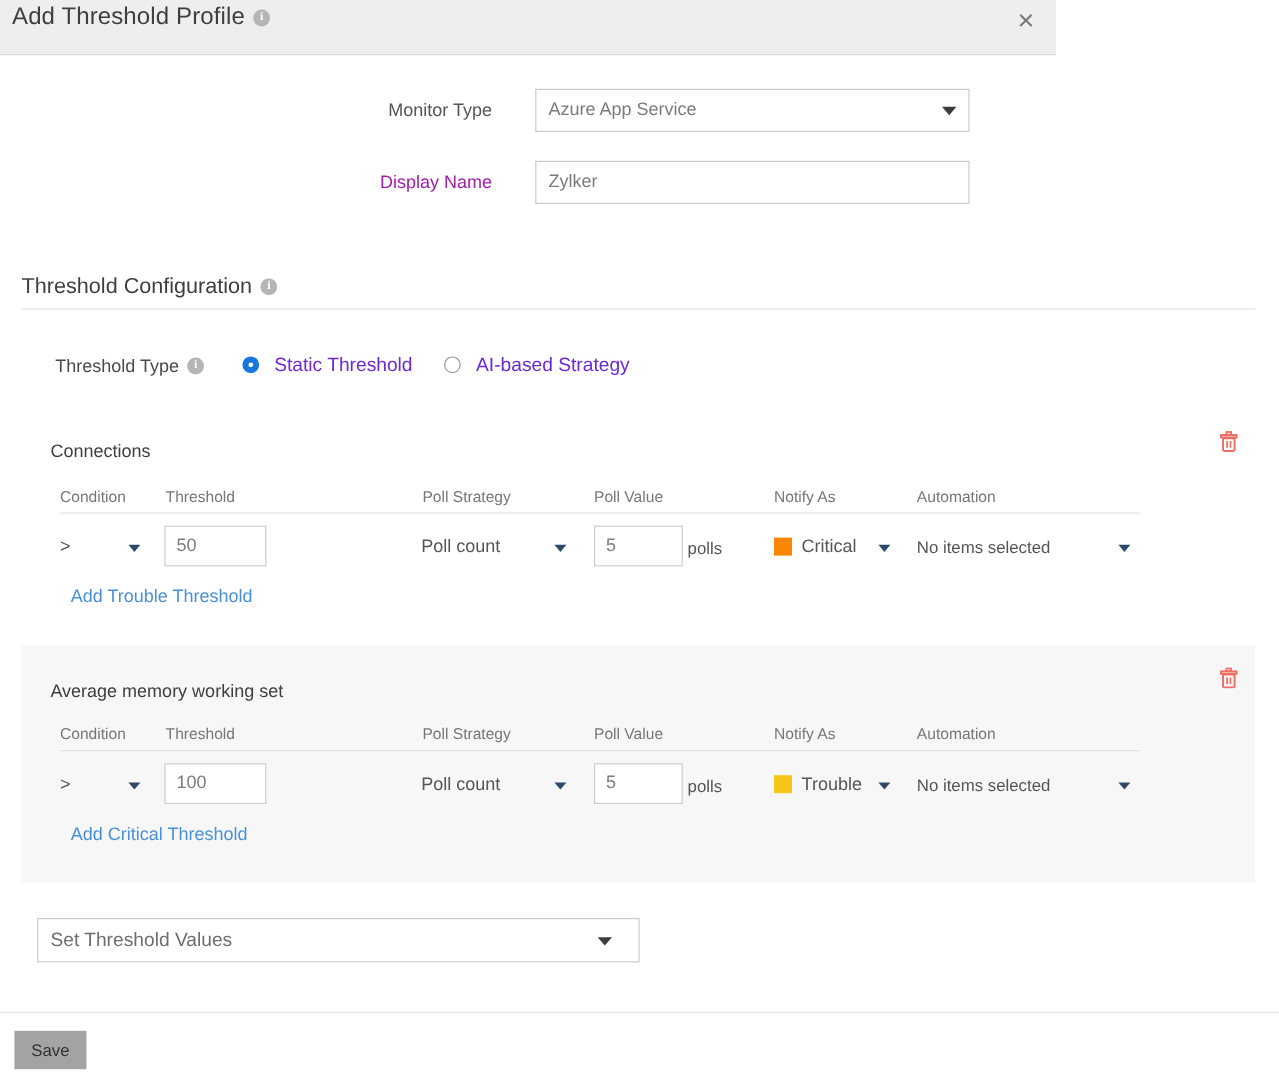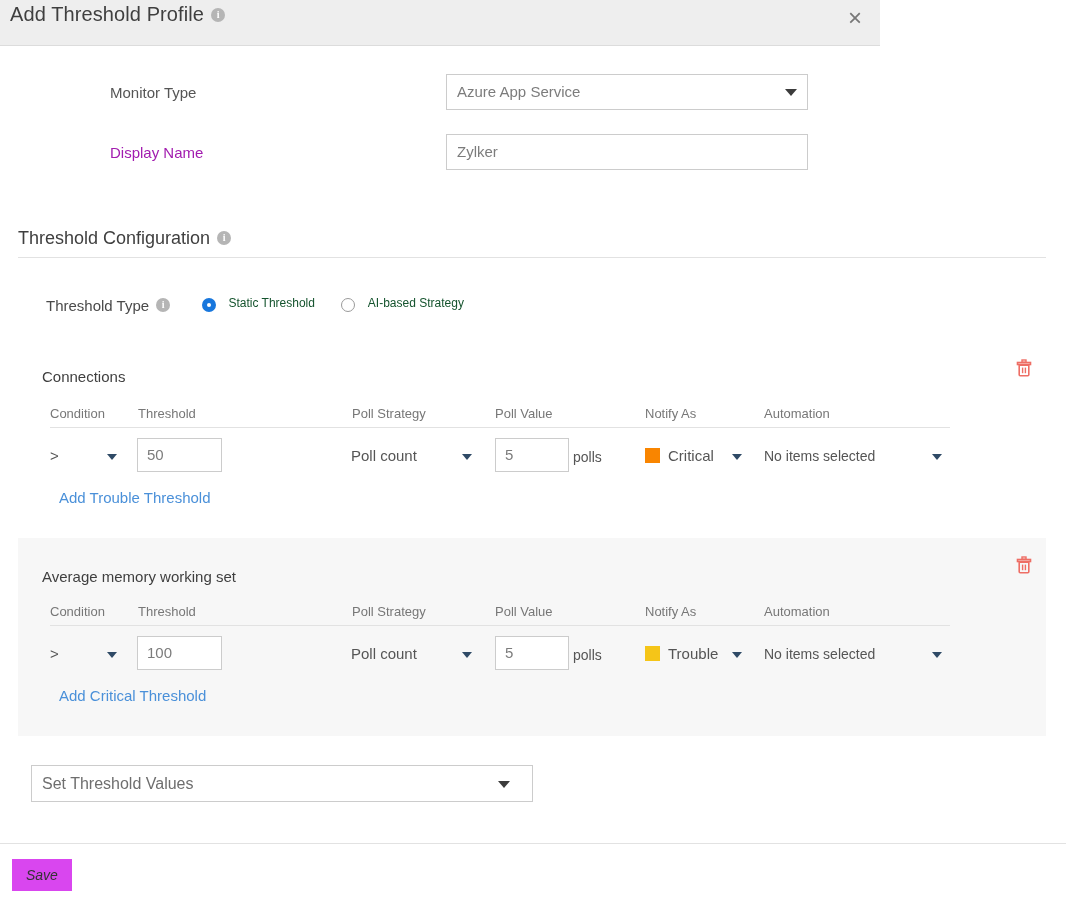--- a/index.html
+++ b/index.html
@@ -48,21 +48,21 @@
     width: 34px; height: 34px;
     line-height: 34px;
     text-align: center;
     font-size: 24px;
     color: #777;
     cursor: pointer;
     font-weight: 300;
   }
   .field-label {
     position: absolute;
-    text-align: left;
+    text-align: right;
     font-size: 15px;
     color: #555;
     width: 300px;
   }
   .field-label.required { color: #a21caf; }
 
   .text-input, .select-box {
     position: absolute;
     border: 1px solid #cccccc;
     background: #fff;
@@ -128,22 +128,22 @@
   }
   .radio-dot.checked::after {
     content: "";
     position: absolute;
     left: 3px; top: 3px;
     width: 4px; height: 4px;
     border-radius: 50%;
     background: #fff;
   }
   .radio-label {
-    font-size: 12px;
-    color: #14532d;
+    font-size: 16px;
+    color: #6d28d9;
     margin-left: 8px;
     vertical-align: top;
   }
 
   
   .threshold-block {
     position: absolute;
     left: 18px;
     width: 1028px;
   }
@@ -238,28 +238,27 @@
   
   .footer-divider {
     position: absolute;
     left: 0; top: 843px;
     width: 1066px; height: 1px;
     background: #e2e2e2;
   }
   .save-button {
     position: absolute;
     left: 12px; top: 859px;
-    background: #d946ef;
+    background: #a3a3a3;
     border: none;
     font-size: 14px;
     color: #333;
     padding: 8px 14px;
     cursor: pointer;
     font-family: "Liberation Sans", sans-serif;
-    font-style: italic;
   }
 </style>
 </head>
 <body>
 
 <div class="dialog-header">
   <div class="dialog-title">
     <span>Add Threshold Profile</span><span class="info-icon">i</span>
   </div>
   <div class="close-button">×</div>

